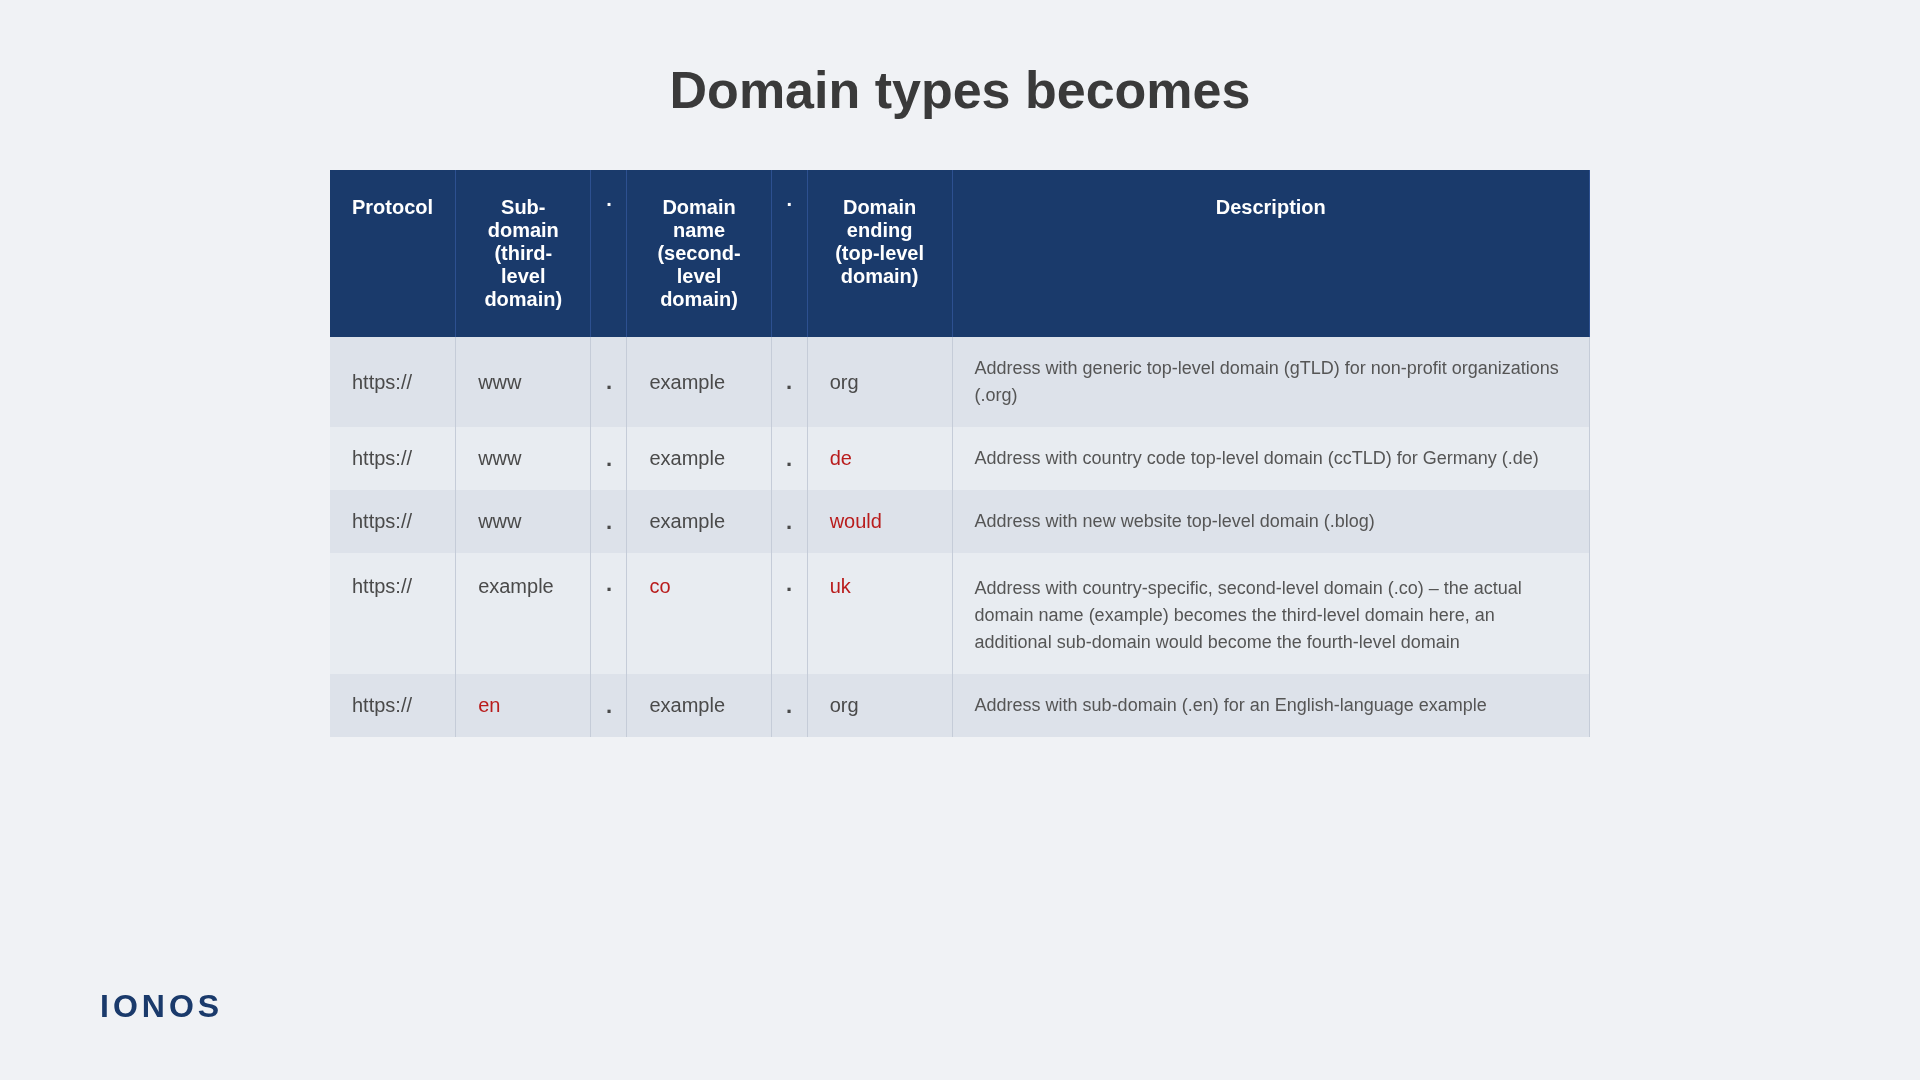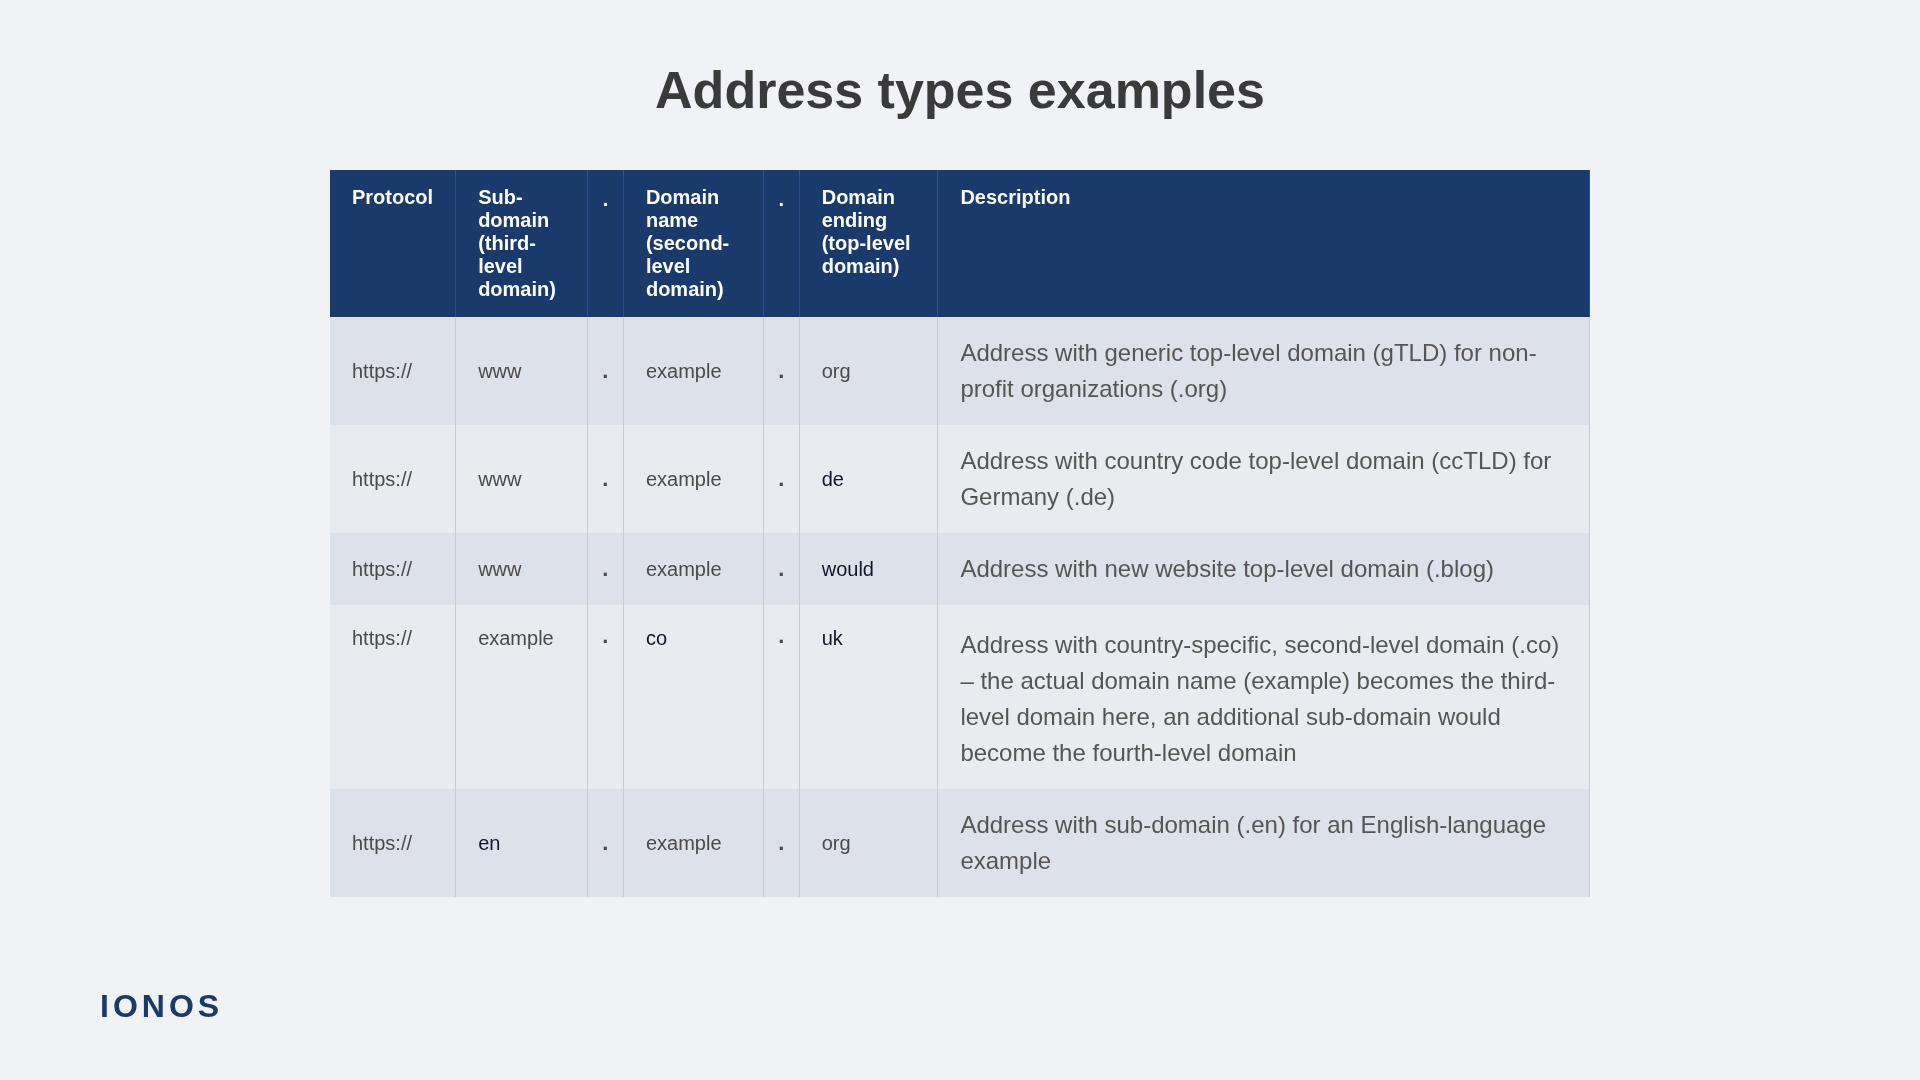--- a/index.html
+++ b/index.html
@@ -33,24 +33,24 @@
       border-collapse: collapse;
       font-size: 20px;
     }
 
     thead tr {
       background-color: #1a3a6b;
       color: #ffffff;
     }
 
     thead th {
-      padding: 16px 22px;
+      padding: 26px 22px;
       font-weight: 700;
       vertical-align: top;
-      text-align: left;
+      text-align: center;
       border-right: 1px solid #2d5090;
     }
 
     thead th.dot-col {
       width: 36px;
       text-align: center;
       padding: 18px 8px;
       border-right: 1px solid #2d5090;
     }
 
@@ -71,26 +71,26 @@
 
     tbody td.dot-col {
       text-align: center;
       padding: 18px 8px;
       color: #4a4a4a;
       font-weight: bold;
       font-size: 22px;
     }
 
     .highlight {
-      color: #0f172a;
+      color: #b91c1c;
     }
 
     .desc-col {
       color: #555;
-      font-size: 24px;
+      font-size: 18px;
       line-height: 1.5;
     }
 
     .logo-area {
       position: absolute;
       bottom: 55px;
       left: 100px;
       display: flex;
       align-items: center;
     }
@@ -105,21 +105,21 @@
 
     
     .tall-row td {
       vertical-align: top;
       padding-top: 22px;
     }
   </style>
 </head>
 <body>
 
-<h1 class="page-title">Address types examples</h1>
+<h1 class="page-title">Domain types becomes</h1>
 
 <div class="table-wrapper">
   <table>
     <thead>
       <tr>
         <th>Protocol</th>
         <th>Sub-domain<br>(third-level<br>domain)</th>
         <th class="dot-col">.</th>
         <th>Domain name<br>(second-level<br>domain)</th>
         <th class="dot-col">.</th>

